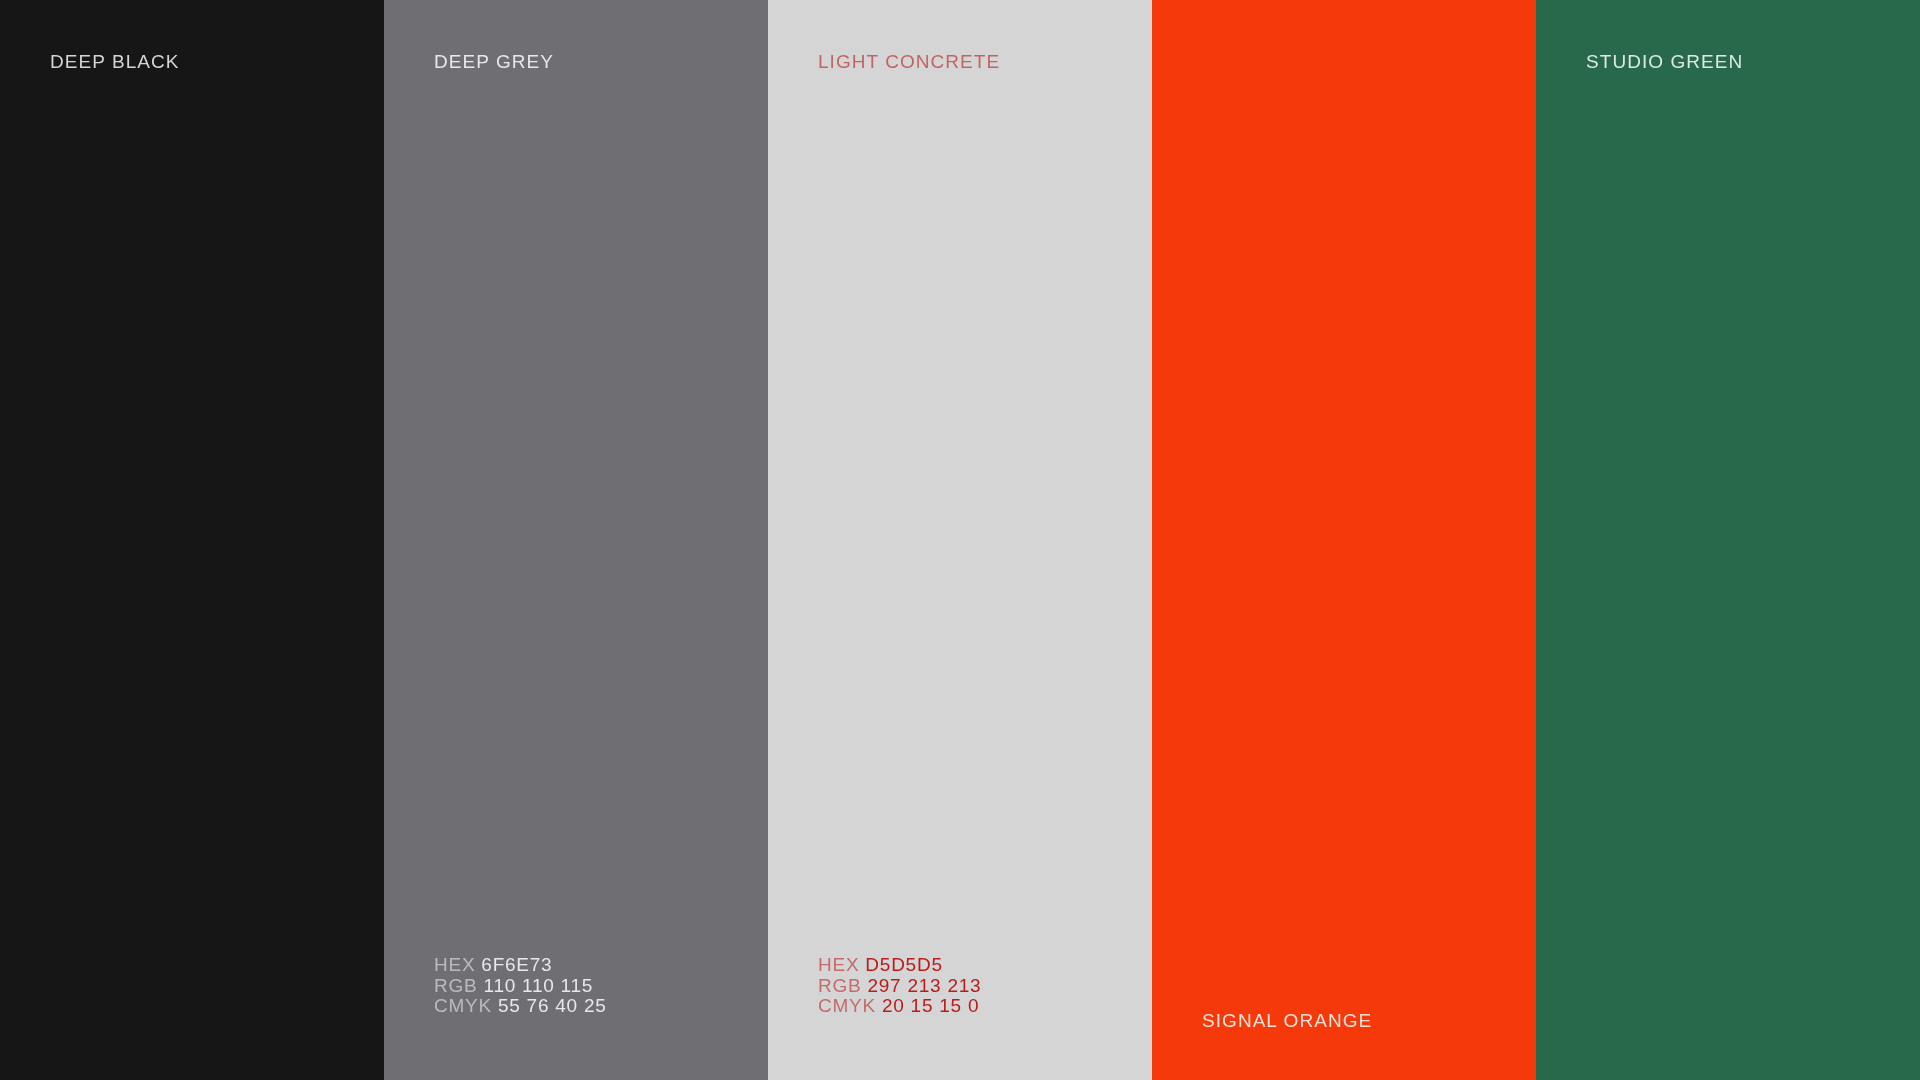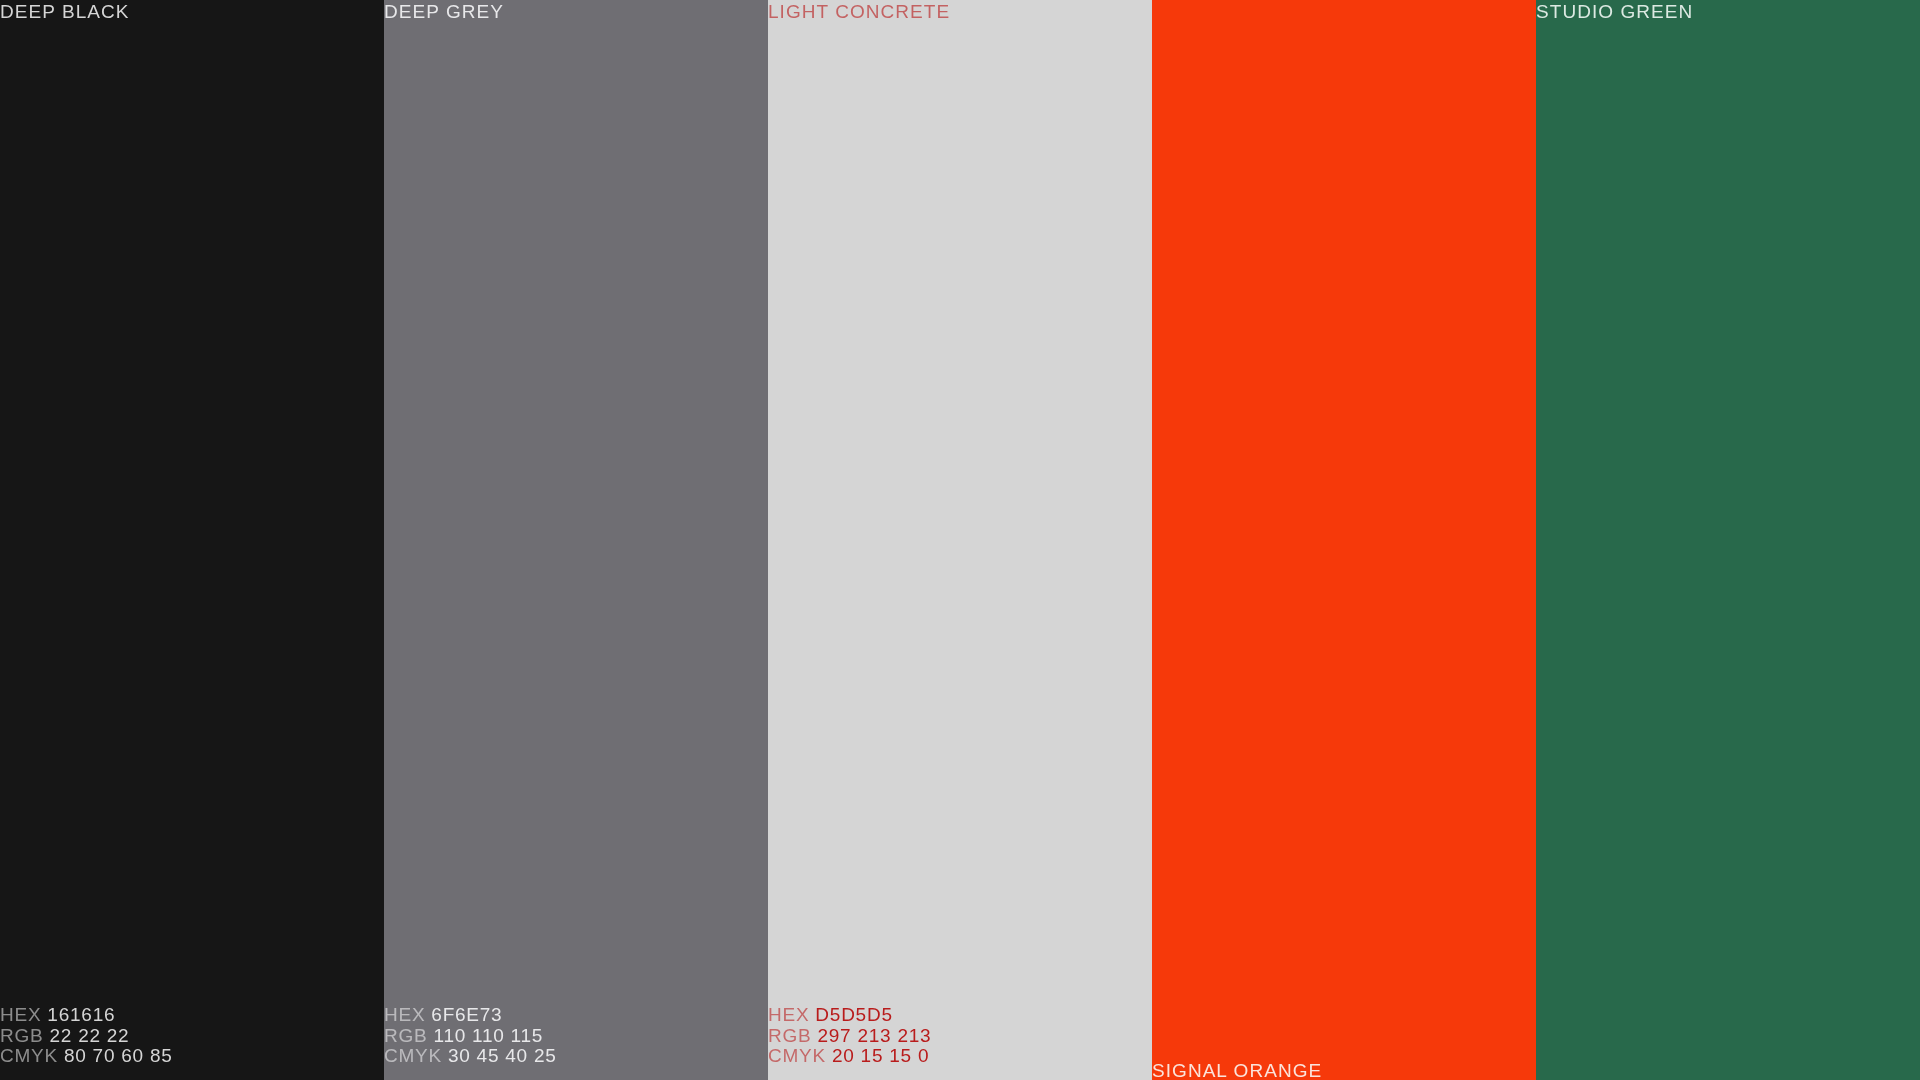--- a/index.html
+++ b/index.html
@@ -11,20 +11,21 @@
   }
   #palette {
     display:flex;
     width:1920px;
     height:1080px;
   }
   .swatch {
     flex:1 1 20%;
     position:relative;
     height:1080px;
+    padding:50px;
     display:flex;
     flex-direction:column;
     justify-content:space-between;
   }
   .swatch-name {
     font-size:19px;
     letter-spacing:1.05px;
     font-weight:400;
     line-height:1;
     white-space:nowrap;
@@ -54,50 +55,36 @@
   .sw-light-concrete .swatch-name { opacity:0.58; }
   .sw-light-concrete .swatch-name { opacity:0.62; }
 </style>
 </head>
 <body>
 
 <div id="palette">
 
   <section class="swatch sw-deep-black" style="background: rgb(22, 22, 22);">
     <div class="swatch-name">DEEP BLACK</div>
-    <div class="specs">
-      <div class="spec-row">
-        <span class="spec-label">HEX</span>
-        <span class="spec-value">161616</span>
-      </div>
-      <div class="spec-row">
-        <span class="spec-label">RGB</span>
-        <span class="spec-value">22 22 22</span>
-      </div>
-      <div class="spec-row">
-        <span class="spec-label">CMYK</span>
-        <span class="spec-value">80 70 60 85</span>
-      </div>
-    </div>
   </section>
 
   <section class="swatch sw-steel-grey" style="background: rgb(111, 110, 115);">
     <div class="swatch-name">DEEP GREY</div>
     <div class="specs">
       <div class="spec-row">
         <span class="spec-label">HEX</span>
         <span class="spec-value">6F6E73</span>
       </div>
       <div class="spec-row">
         <span class="spec-label">RGB</span>
         <span class="spec-value">110 110 115</span>
       </div>
       <div class="spec-row">
         <span class="spec-label">CMYK</span>
-        <span class="spec-value">30 45 40 25</span>
+        <span class="spec-value">55 76 40 25</span>
       </div>
     </div>
   </section>
 
   <section class="swatch sw-light-concrete" style="background: rgb(213, 213, 213);">
     <div class="swatch-name">LIGHT CONCRETE</div>
     <div class="specs">
       <div class="spec-row">
         <span class="spec-label">HEX</span>
         <span class="spec-value">D5D5D5</span>

